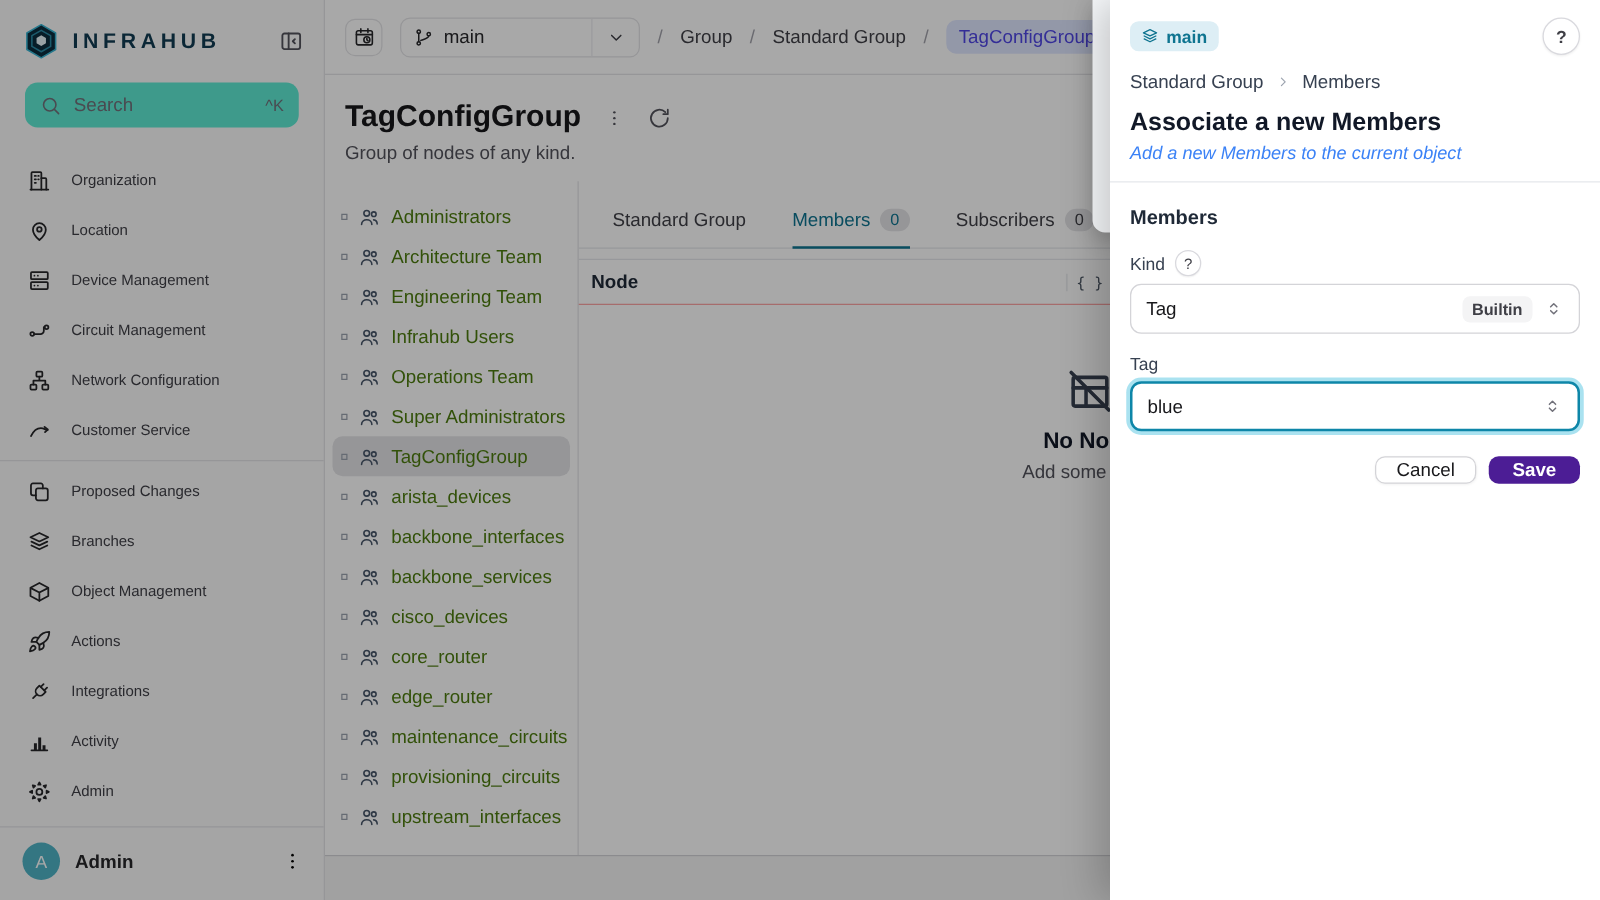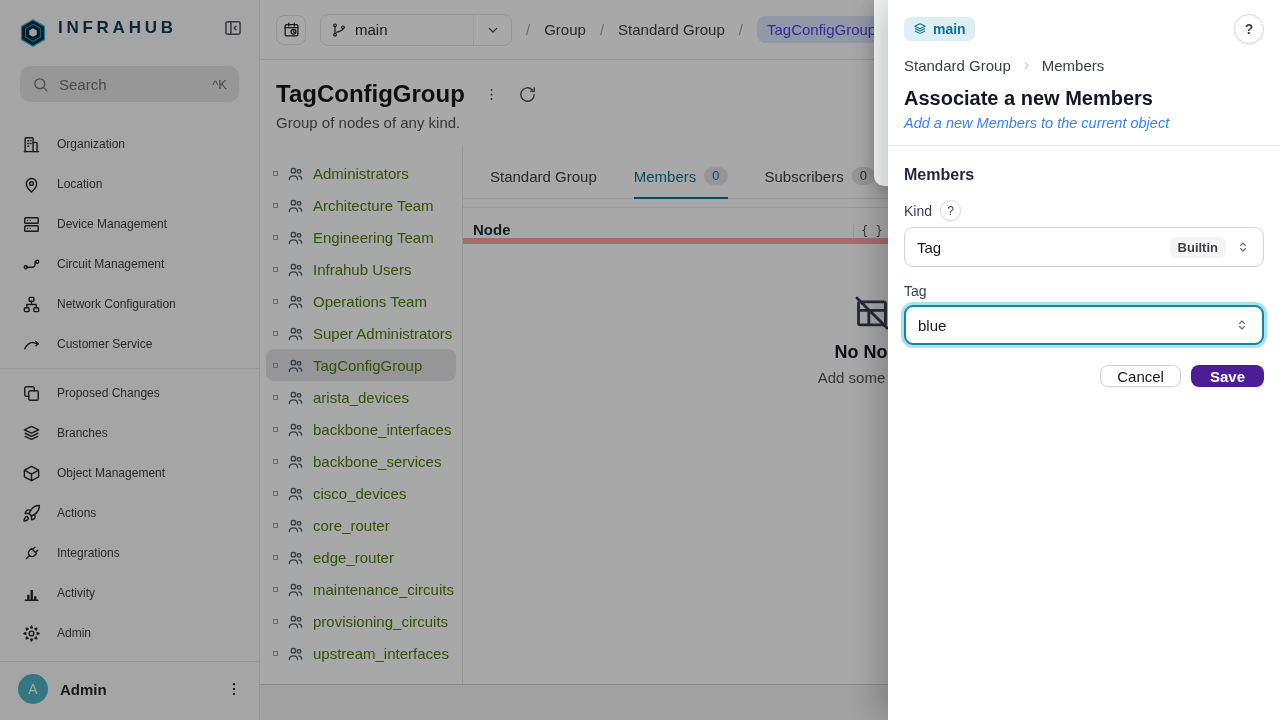--- a/index.html
+++ b/index.html
@@ -3,24 +3,24 @@
 <meta charset="utf-8">
 <style>
   * { box-sizing: border-box; margin: 0; padding: 0; }
   html,body { width:1280px; height:720px; overflow:hidden; }
   body { font-family:"Liberation Sans", sans-serif; background:#fafafa; }
   .app { position:relative; width:1280px; height:720px; display:flex; overflow:hidden; }
 
   
   .sidebar { width:260px; height:720px; background:#fbfbfb; border-right:1px solid #e4e4e7;
              display:flex; flex-direction:column; flex-shrink:0; }
-  .logo-row { display:flex; gap:10px; padding:18px 16px 14px 18px; }
+  .logo-row { display:flex; align-items:center; gap:10px; padding:18px 16px 14px 18px; }
   .logo-text { font-size:17px; font-weight:800; letter-spacing:.22em; color:#123c52; flex:1; }
   .collapse-btn { color:#52525b; display:flex; }
-  .searchbox { margin:4px 20px 0; height:36px; background:#e5e5e5; border-radius:10px;
+  .searchbox { margin:4px 20px 0; height:36px; background:#5eead4; border-radius:10px;
                display:flex; align-items:center; gap:10px; padding:0 12px; color:#71717a; }
   .searchbox .ph { flex:1; font-size:15px; }
   .searchbox .kbd { font-size:13px; color:#71717a; }
   .nav { margin-top:22px; }
   .nav-item { display:flex; align-items:center; gap:16px; height:40px; padding:0 22px;
               color:#3f3f46; font-size:12px; cursor:pointer; }
   .nav-item svg { color:#27272a; flex-shrink:0; }
   .nav-divider { border-top:1px solid #e4e4e7; margin:4px 0; }
   .side-spacer { flex:1; }
   .user-row { border-top:1px solid #e4e4e7; display:flex; align-items:center; gap:12px;
@@ -63,22 +63,22 @@
 
   .tab-pane { flex:1; display:flex; flex-direction:column; min-width:0; }
   .tabs { height:44px; margin-top:10px; border-bottom:1px solid #e5e7eb; display:flex;
           padding-left:27px; gap:37px; flex-shrink:0; }
   .tab { display:flex; align-items:center; gap:8px; font-size:15px; color:#3f3f46;
          border-bottom:2px solid transparent; margin-bottom:-1px; cursor:pointer; }
   .tab.active { color:#0e7490; border-bottom-color:#0e7490; }
   .count-badge { background:#e4e4e7; border-radius:999px; padding:1px 8px 2px; font-size:13px; color:#3f3f46; }
   .tab.active .count-badge { color:#0e7490; }
 
-  .thead { margin-top:8px; height:37px; border-top:1px solid #e5e7eb; border-bottom:6px solid #fca5a5;
-           display:flex; align-items:flex-end; flex-shrink:0; }
+  .thead { margin-top:8px; height:37px; border-top:1px solid #e5e7eb; border-bottom:1px solid #fca5a5;
+           display:flex; align-items:center; flex-shrink:0; }
   .th-node { width:390px; display:flex; align-items:center; padding-left:10px; font-size:15px;
              font-weight:600; color:#1f2937; }
   .th-meta { flex:1; border-left:1px solid #e5e7eb; display:flex; align-items:center; padding-left:7px;
              color:#4b5563; font-family:"DejaVu Sans Mono", monospace; font-size:12px; }
 
   .empty { margin-top:50px; display:flex; flex-direction:column; align-items:center; gap:6px; color:#374151; }
   .empty-title { font-size:18px; font-weight:600; color:#111827; margin-top:4px; }
   .empty-sub { font-size:15px; color:#52525b; }
 
   

